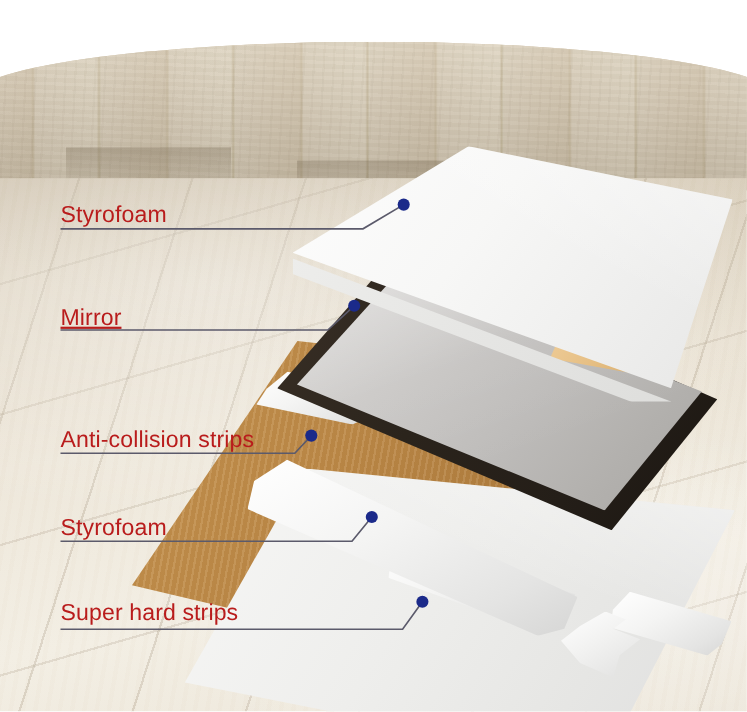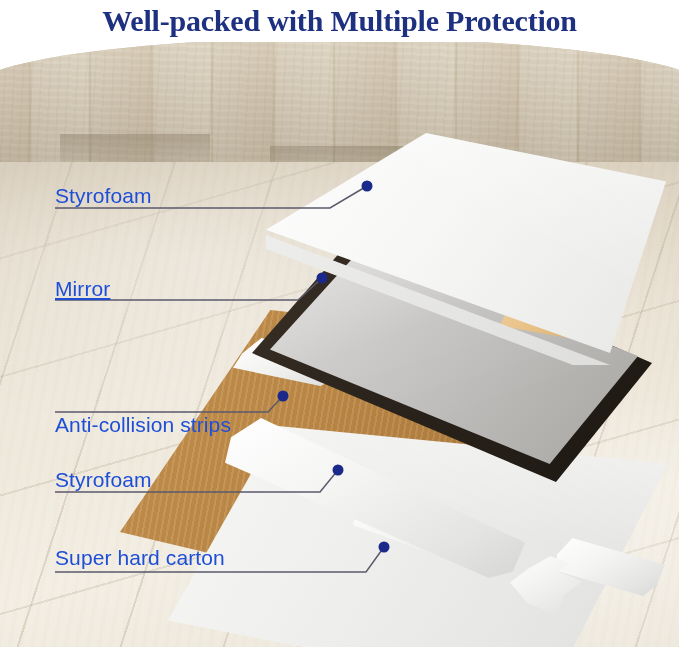--- a/index.html
+++ b/index.html
@@ -250,44 +250,41 @@
     clip-path: polygon(14% 8%, 100% 34%, 86% 100%, 0% 70%);
     box-shadow: 0 3px 7px rgba(120,90,48,0.28);
   }
 
   
   .callout-label {
     position: absolute;
     font-family: "Liberation Sans", sans-serif;
     font-weight: 400;
     font-size: 21px;
-    color: #1d4ed8;
+    color: #b91c1c;
     white-space: nowrap;
     letter-spacing: 0.1px;
     z-index: 30;
     line-height: 1;
   }
   .callout-svg {
     position: absolute;
     left: 0;
     top: 0;
     width: 679px;
     height: 647px;
     z-index: 29;
     pointer-events: none;
   }
 </style>
 </head>
 <body>
 
 <div id="infographic">
 
-  <div class="title-bar">
-    <div class="title-text">Well-packed with Multiple Protection</div>
-  </div>
 
   <div class="scene">
     <div class="scene-inner">
 
       <div class="wall"></div>
       <div class="wall-niche" style="left:90px;  top:96px; width:150px; height:38px;"></div>
       <div class="wall-niche" style="left:300px; top:108px; width:165px; height:30px;"></div>
 
       <div class="floor">
         <div class="floor-tiles"></div>
@@ -333,19 +330,19 @@
         <circle cx="338" cy="470" r="5.5" fill="#1b2a8a"></circle>
         <polyline points="55,572 366,572 384,547" fill="none" stroke="#5b5a6b" stroke-width="1.5"></polyline>
         <circle cx="384" cy="547" r="5.5" fill="#1b2a8a"></circle>
       </g>
   </svg>
 
   <div class="callout-label" style="left:55px; top:185px;">Styrofoam</div>
 
   <div class="callout-label" style="left:55px; top:278px;text-decoration:underline;">Mirror</div>
 
-  <div class="callout-label" style="left:55px; top:389px;margin-top:25px;">Anti-collision strips</div>
+  <div class="callout-label" style="left:55px; top:389px;">Anti-collision strips</div>
 
   <div class="callout-label" style="left:55px; top:469px;">Styrofoam</div>
 
-  <div class="callout-label" style="left:55px; top:547px;">Super hard carton</div>
+  <div class="callout-label" style="left:55px; top:547px;">Super hard strips</div>
 
 </div>
 
 </body></html>

